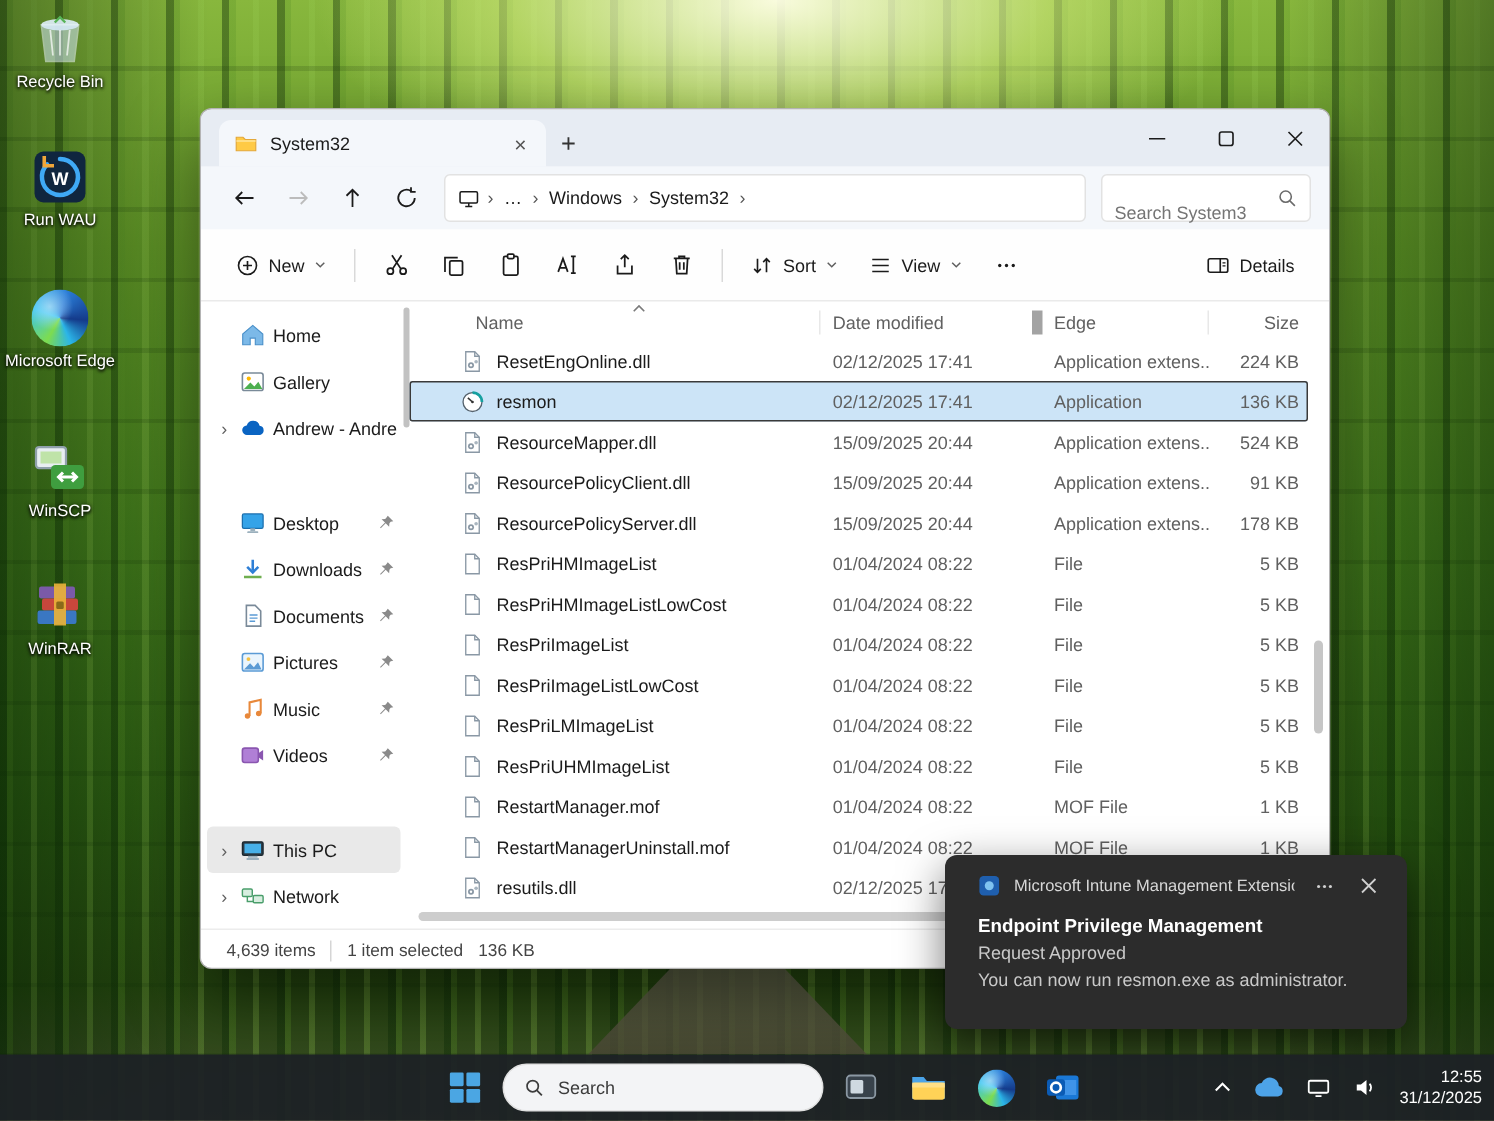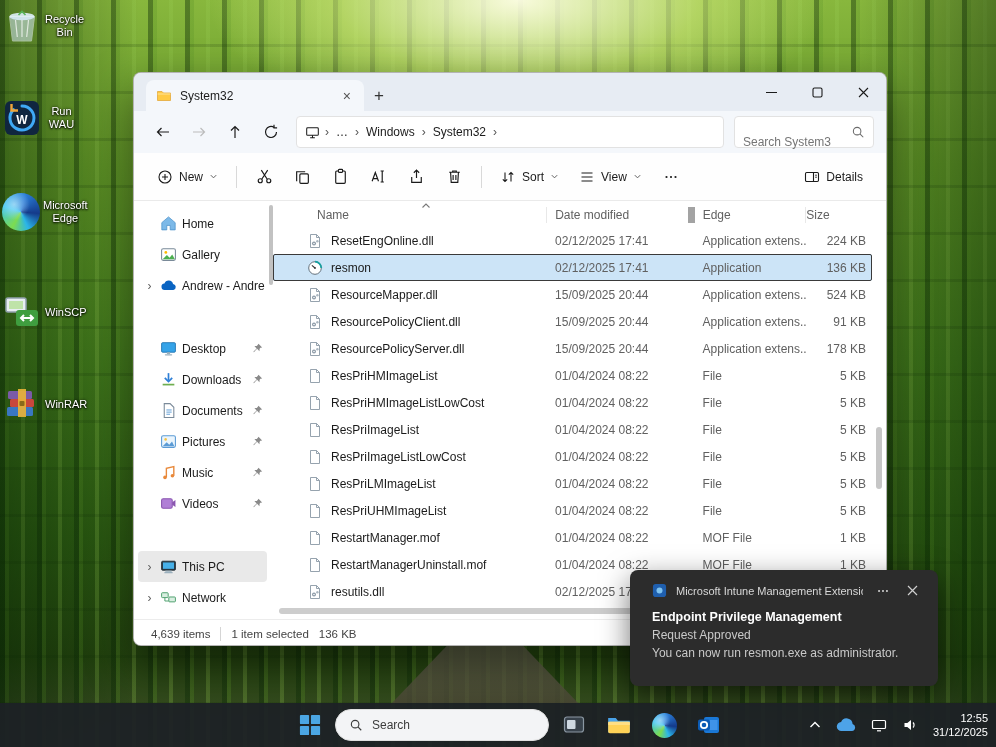--- a/index.html
+++ b/index.html
@@ -17,21 +17,21 @@
         rgba(13,44,7,.42) 0 5px, rgba(92,148,40,.30) 5px 9px,
         rgba(0,0,0,0) 9px 21px, rgba(152,204,82,.26) 21px 25px,
         rgba(0,0,0,0) 25px 37px),
       linear-gradient(180deg,#88b73d 0%,#639828 22%,#447c1d 48%,#2d5c13 72%,#24440f 88%,#41502a 100%);
   }
   #path { position:absolute; left:392px; bottom:44px; width:186px; height:66px;
     background:linear-gradient(180deg,#6d6b55,#4b4736); opacity:.8;
     clip-path:polygon(34% 0, 66% 0, 100% 100%, 0 100%); }
 
   
-  .dicon { position:absolute; left:2px; width:76px; display:flex; flex-direction:row;
+  .dicon { position:absolute; left:2px; width:76px; display:flex; flex-direction:column;
     align-items:center; gap:3px; text-align:center; }
   .dic { width:40px; height:40px; display:flex; align-items:center; justify-content:center; }
   .dlabel { color:#fff; font-size:11px; line-height:13px;
     text-shadow:0 1px 2px #000, 0 0 3px rgba(0,0,0,.9); }
   .edge-ball { border-radius:50%;
     background:
       radial-gradient(circle at 32% 30%, rgba(255,255,255,.5), rgba(255,255,255,0) 42%),
       conic-gradient(from 210deg,#7ddc4f,#36c3f2 22%,#2b7fd9 45%,#143a8a 68%,#2bb5e8 85%,#7ddc4f); }
   .edge-38 { width:38px; height:38px; }
   .edge-25 { width:25px; height:25px; }
@@ -85,21 +85,21 @@
   .side-scrollthumb { position:absolute; right:0; top:4px; width:4px; height:80px;
     background:#c2c2c2; border-radius:2px; }
 
   
   .listarea { flex:1; position:relative; }
   .listheader { position:absolute; top:2px; left:0; right:14px; height:24px;
     display:flex; align-items:center; color:#616161; }
   .h-name { width:275px; padding-left:44px; border-right:1px solid #e8e8e8; height:16px; line-height:16px; }
   .h-date { width:148px; padding-left:8px; border-right:7px solid #a3a3a3; height:16px; line-height:16px; }
   .h-type { width:112px; padding-left:8px; border-right:1px solid #e8e8e8; height:16px; line-height:16px; }
-  .h-size { width:66px; padding-right:6px; height:16px; line-height:16px; }
+  .h-size { width:66px; text-align:right; padding-right:6px; height:16px; line-height:16px; }
   .sortcaret { position:absolute; left:148px; top:-4px; }
   .rows { position:absolute; top:26px; left:0; right:14px; }
   .frow { height:27px; display:flex; align-items:center; border-radius:2px; }
   .frow.selected { background:#cce4f7; outline:1px solid #3a3a3a; outline-offset:-1px; }
   .c-name { width:275px; display:flex; align-items:center; gap:8px; padding-left:34px;
     white-space:nowrap; overflow:hidden; }
   .ficon { width:16px; height:16px; flex:0 0 16px; }
   .ficon svg { width:16px; height:16px; display:block; }
   .c-date { width:148px; padding-left:8px; color:#606060; white-space:nowrap; overflow:hidden; }
   .c-type { width:112px; padding-left:8px; color:#606060; white-space:nowrap; overflow:hidden; }

